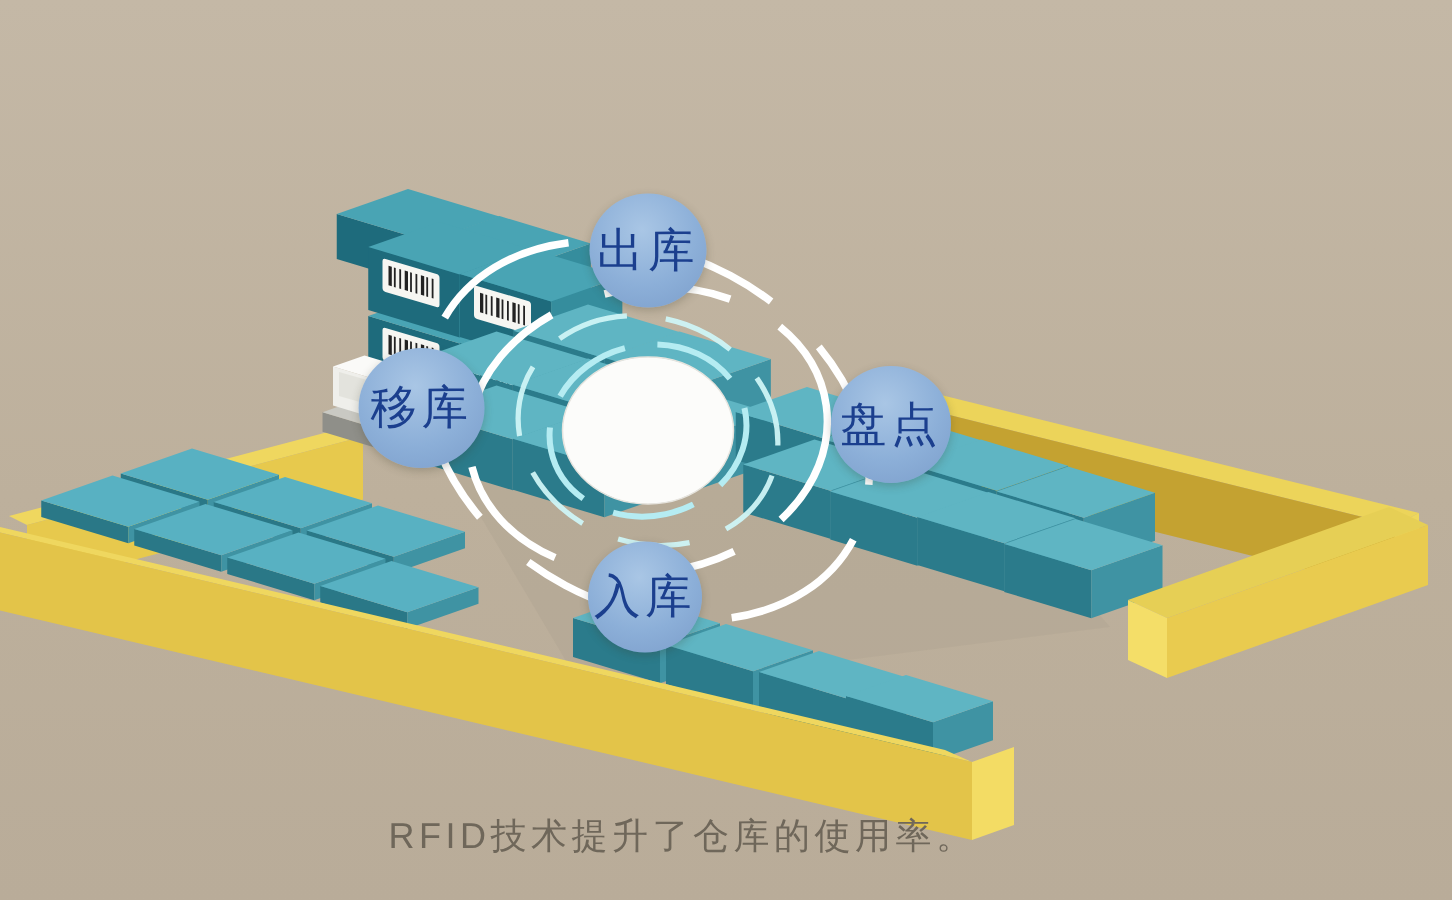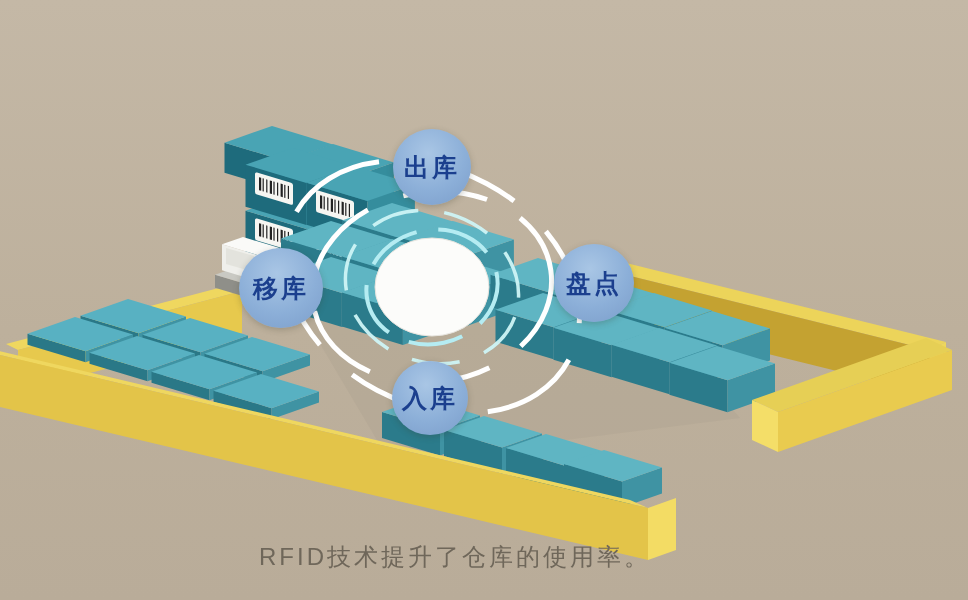--- a/index.html
+++ b/index.html
@@ -4,21 +4,21 @@
 <style>
   html,body{margin:0;padding:0;}
   body{width:968px;height:600px;overflow:hidden;font-family:"Liberation Sans",sans-serif;}
   .stage{position:relative;width:968px;height:600px;background:linear-gradient(180deg,#c4b8a6 0%,#bdb09c 55%,#b9ac99 100%);overflow:hidden;}
   svg.layer{position:absolute;left:0;top:0;width:968px;height:600px;pointer-events:none;}
   .rfid-label{position:absolute;left:352px;top:263px;width:160px;text-align:center;
     font-size:35px;font-weight:700;letter-spacing:4px;color:#141414;}
   .badge{position:absolute;border-radius:50%;display:flex;align-items:center;justify-content:center;
     background:radial-gradient(circle at 45% 32%,#a9c6e5 0%,#8cafd8 55%,#7b9dca 100%);
     box-shadow:0 2px 6px rgba(60,60,40,0.25);}
-  .badge span{font-size:25px;font-weight:700;letter-spacing:3px;color:#1b3f8e;}
+  .badge span{font-size:31px;font-weight:400;letter-spacing:3px;color:#1b3f8e;}
   .caption{position:absolute;left:0;top:541px;width:910px;text-align:center;
     font-size:24px;letter-spacing:3px;color:#6f675a;}
 </style>
 </head>
 <body>
 
 <div class="stage">
 
   <svg id="scene" class="layer" viewBox="0 0 968 600">
       <polygon points="300,310 640,302 740,418 390,462" fill="#a99d8d" opacity="0.28"></polygon>
@@ -194,21 +194,21 @@
     <ellipse cx="432" cy="287" rx="88" ry="75" fill="none" stroke="#cdf4f6" stroke-width="3.5" stroke-dasharray="48 26" transform="rotate(20 432 287)" opacity="0.95"></ellipse>
     <ellipse cx="432" cy="287" rx="120" ry="95" fill="none" stroke="#ffffff" stroke-width="5" stroke-dasharray="85 38" transform="rotate(-8 432 287)"></ellipse>
     <ellipse cx="432" cy="287" rx="155" ry="117" fill="none" stroke="#ffffff" stroke-width="5" stroke-dasharray="100 44" transform="rotate(28 432 287)"></ellipse>
     <ellipse cx="432" cy="287" rx="57" ry="49" fill="#fcfcfa" stroke="#e6e4de" stroke-width="1"></ellipse>
   </svg>
 
 
   <div class="badge" style="left:393px;top:129px;width:78px;height:76px;">
     <span>出库</span>
   </div>
-  <div class="badge" style="left:239px;top:248px;width:84px;height:80px;">
+  <div class="badge" style="left:239px;top:232px;width:84px;height:80px;">
     <span>移库</span>
   </div>
   <div class="badge" style="left:392px;top:361px;width:76px;height:74px;">
     <span>入库</span>
   </div>
   <div class="badge" style="left:554px;top:244px;width:80px;height:78px;">
     <span>盘点</span>
   </div>
 
   <div class="caption">RFID技术提升了仓库的使用率。</div>

